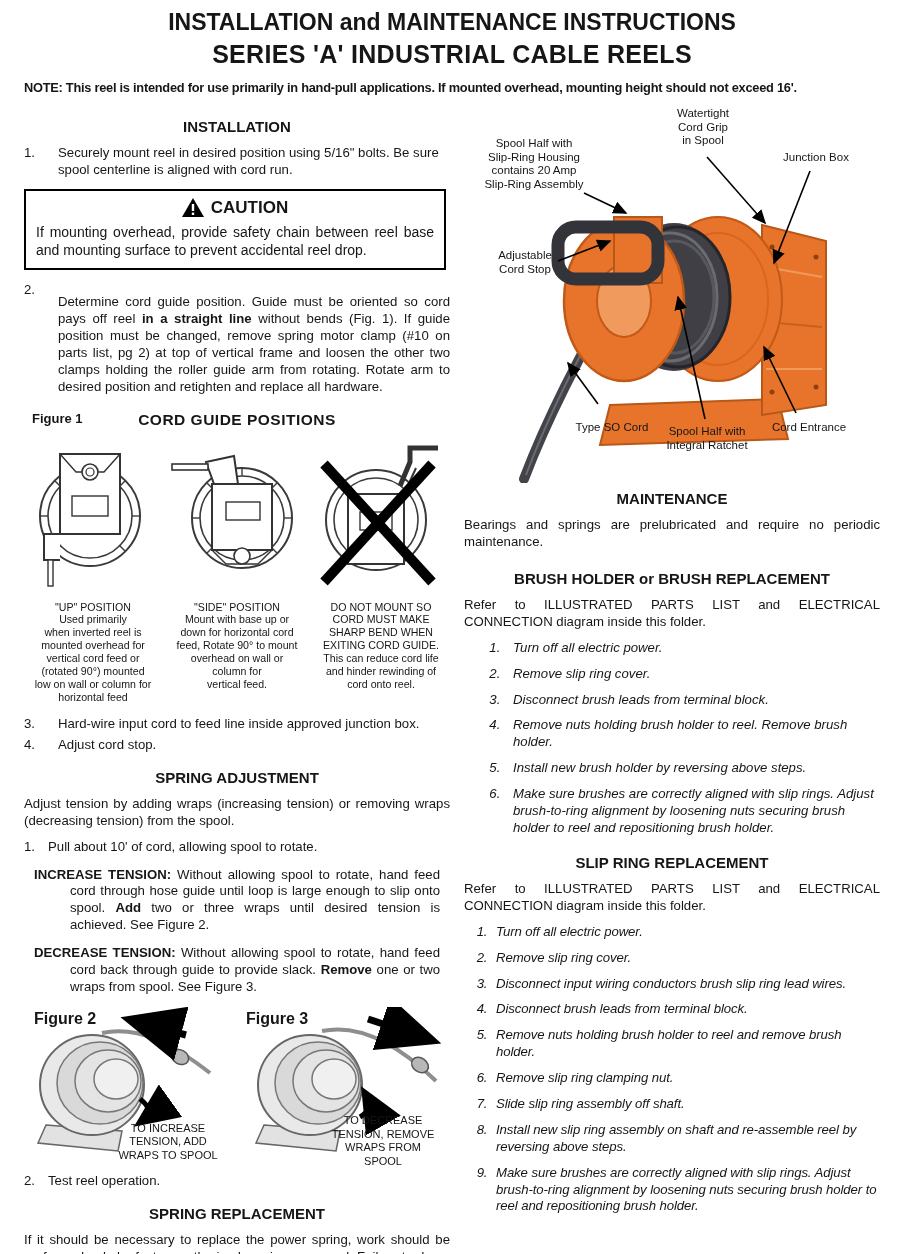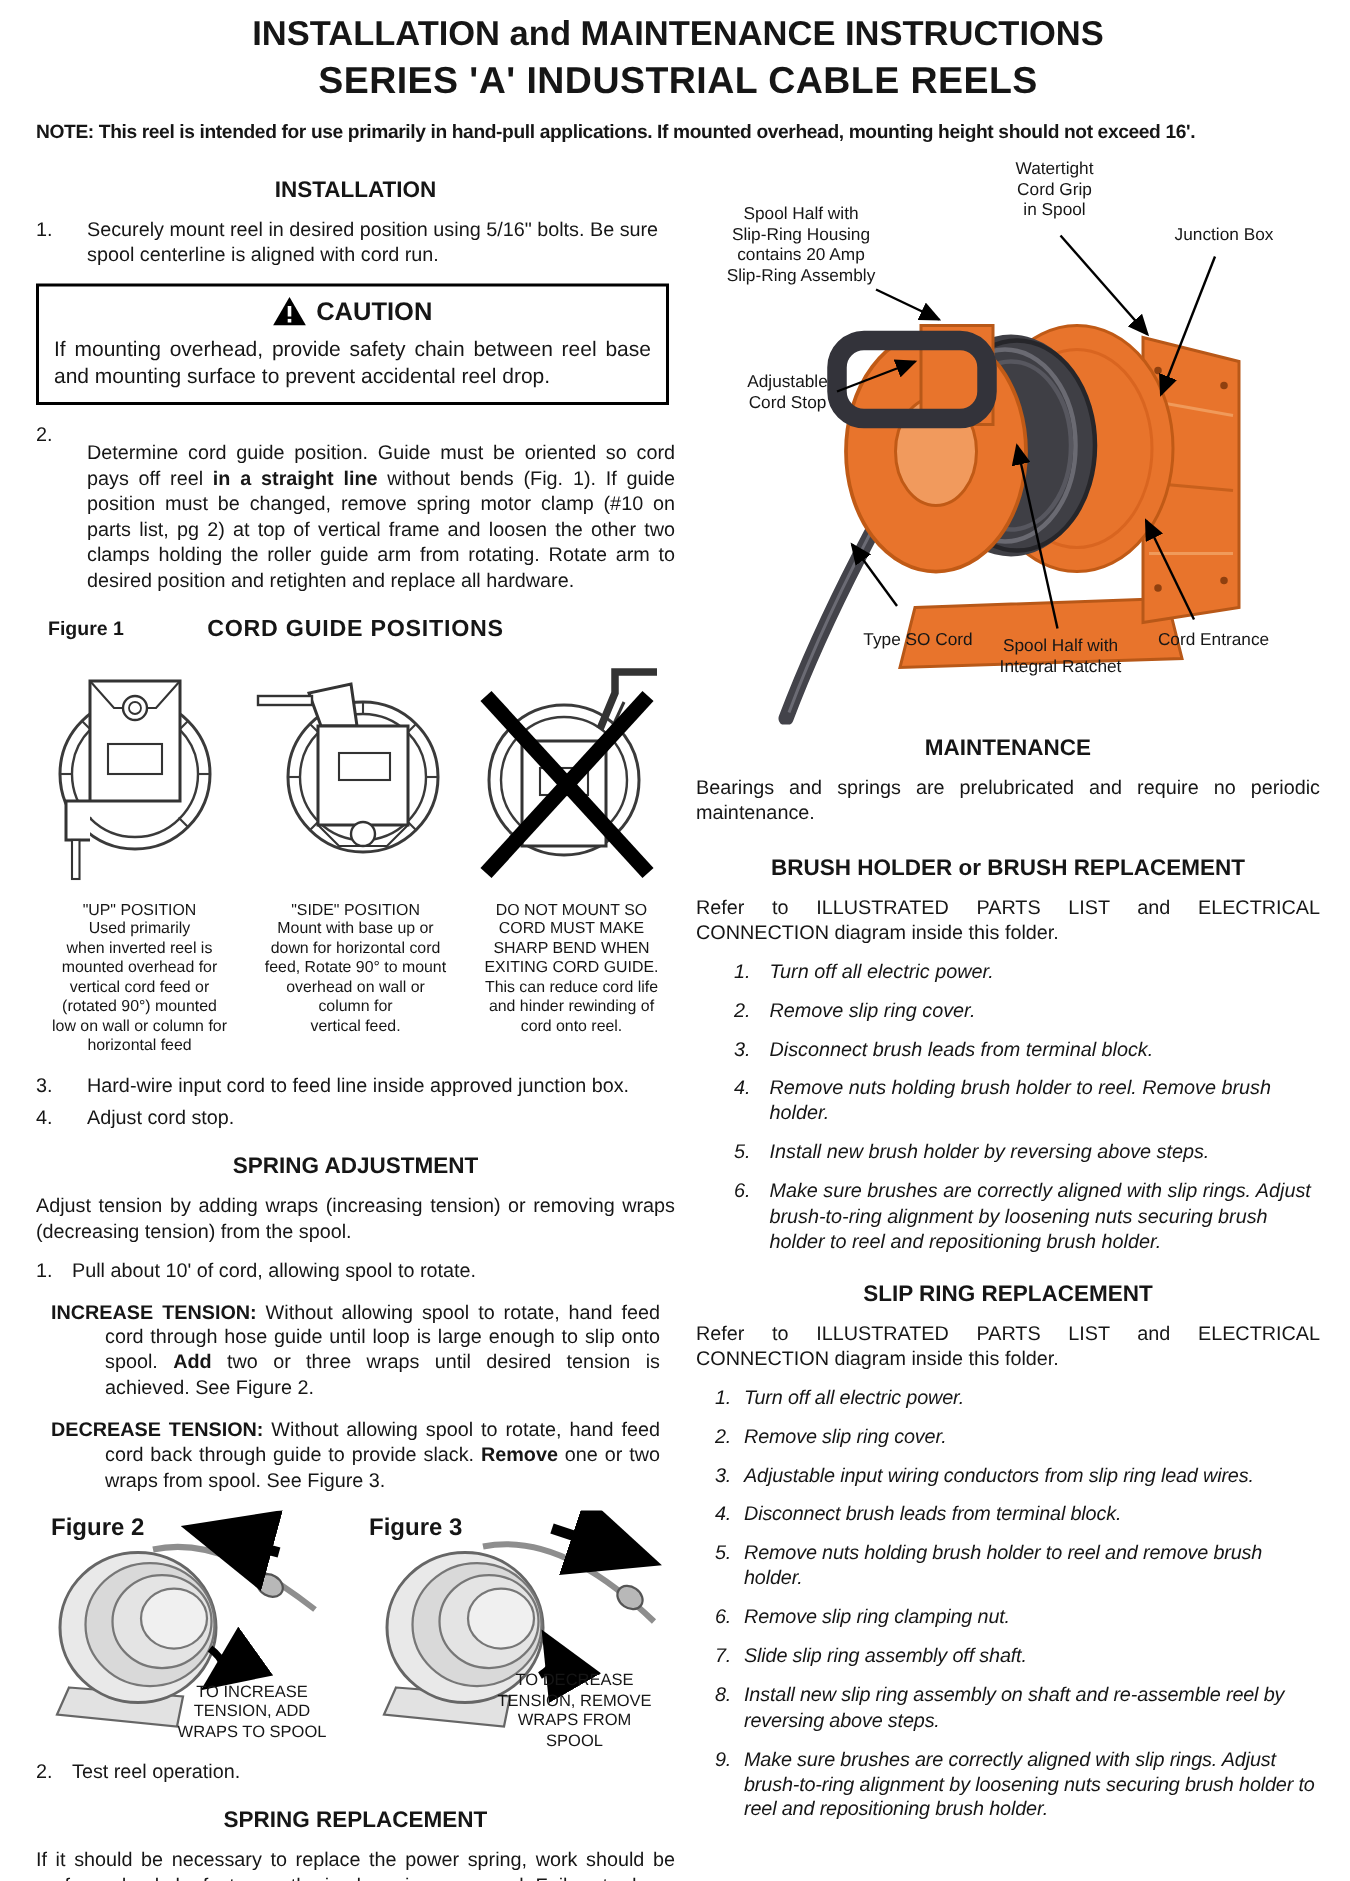--- a/index.html
+++ b/index.html
@@ -338,21 +338,21 @@
         <li>Remove nuts holding brush holder to reel.  Remove brush holder.</li>
         <li>Install new brush holder by reversing above steps.</li>
         <li>Make sure brushes are correctly aligned with slip rings. Adjust brush-to-ring alignment by loosening nuts securing brush holder to reel and repositioning brush holder.</li>
       </ol>
 
       <div class="rsec">SLIP RING REPLACEMENT</div>
       <div class="para">Refer to ILLUSTRATED PARTS LIST and ELECTRICAL CONNECTION diagram inside this folder.</div>
       <ol class="steps tight">
         <li>Turn off all electric power.</li>
         <li>Remove slip ring cover.</li>
-        <li>Adjustable input wiring conductors from slip ring lead wires.</li>
+        <li>Disconnect input wiring conductors brush slip ring lead wires.</li>
         <li>Disconnect brush leads from terminal block.</li>
         <li>Remove nuts holding brush holder to reel and remove brush holder.</li>
         <li>Remove slip ring clamping nut.</li>
         <li>Slide slip ring assembly off shaft.</li>
         <li>Install new slip ring assembly on shaft and re-assemble reel by reversing above steps.</li>
         <li>Make sure brushes are correctly aligned with slip rings. Adjust brush-to-ring alignment by loosening nuts securing brush holder to reel and repositioning brush holder.</li>
       </ol>
 
     </div>
   </div>

